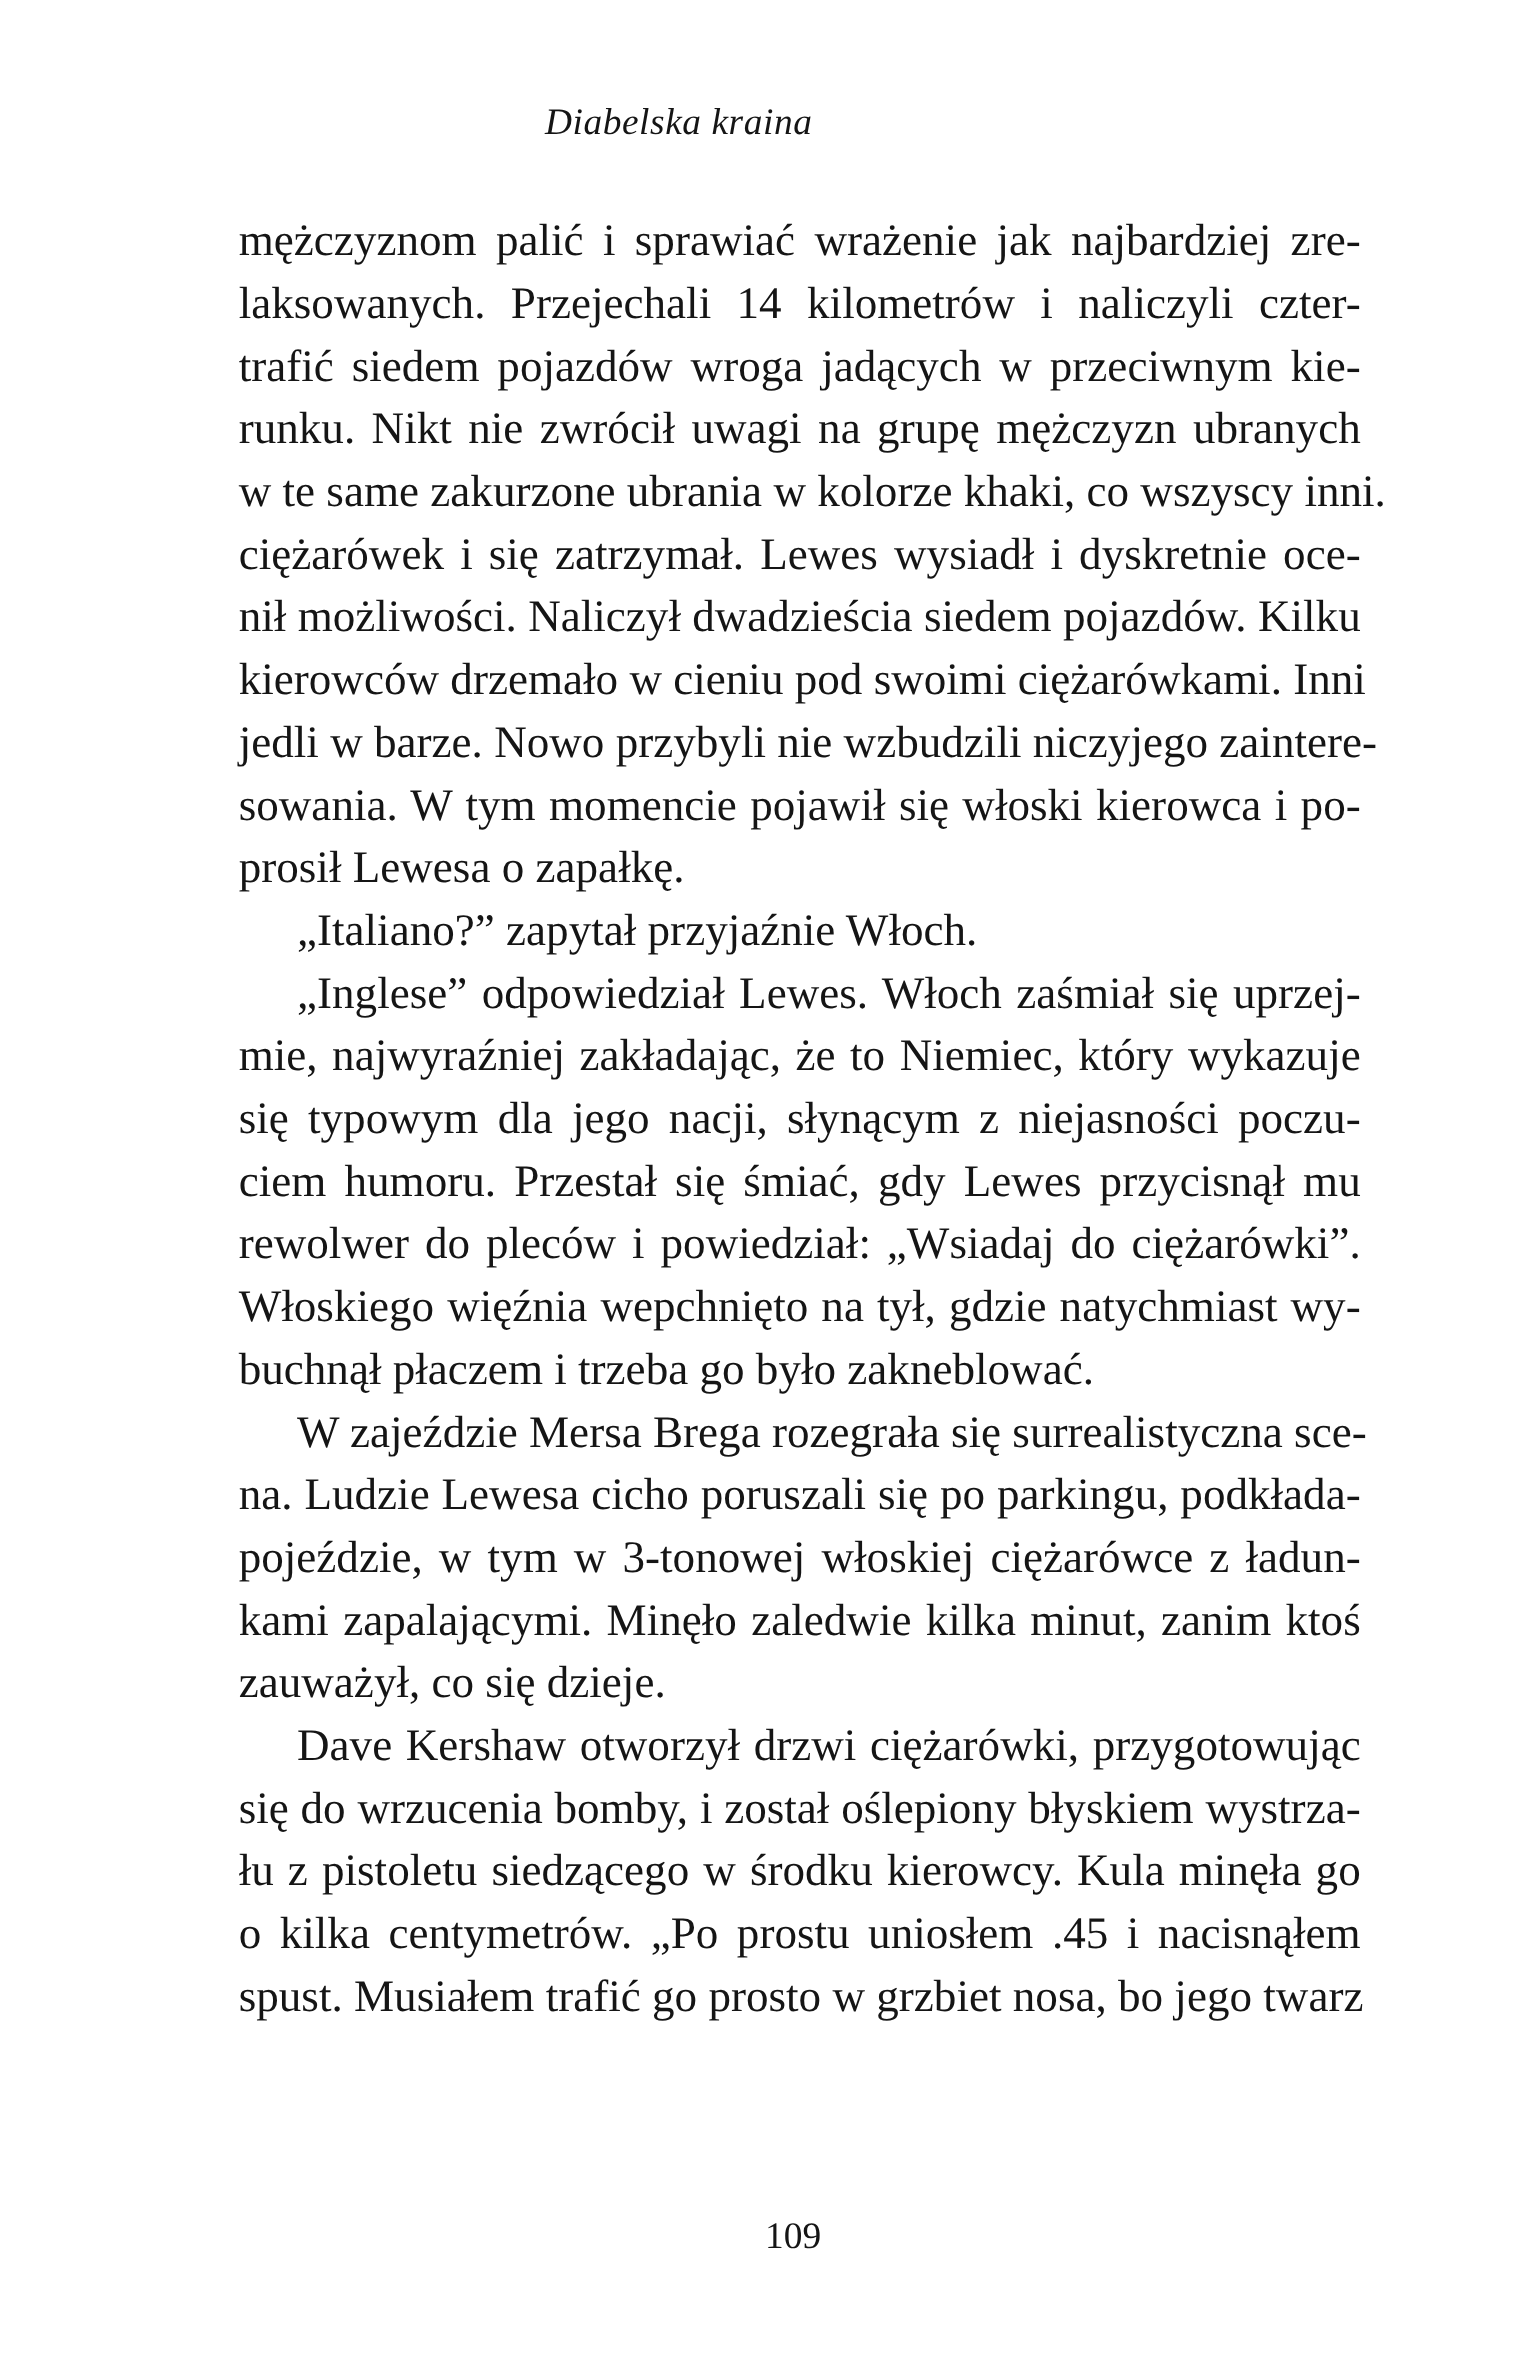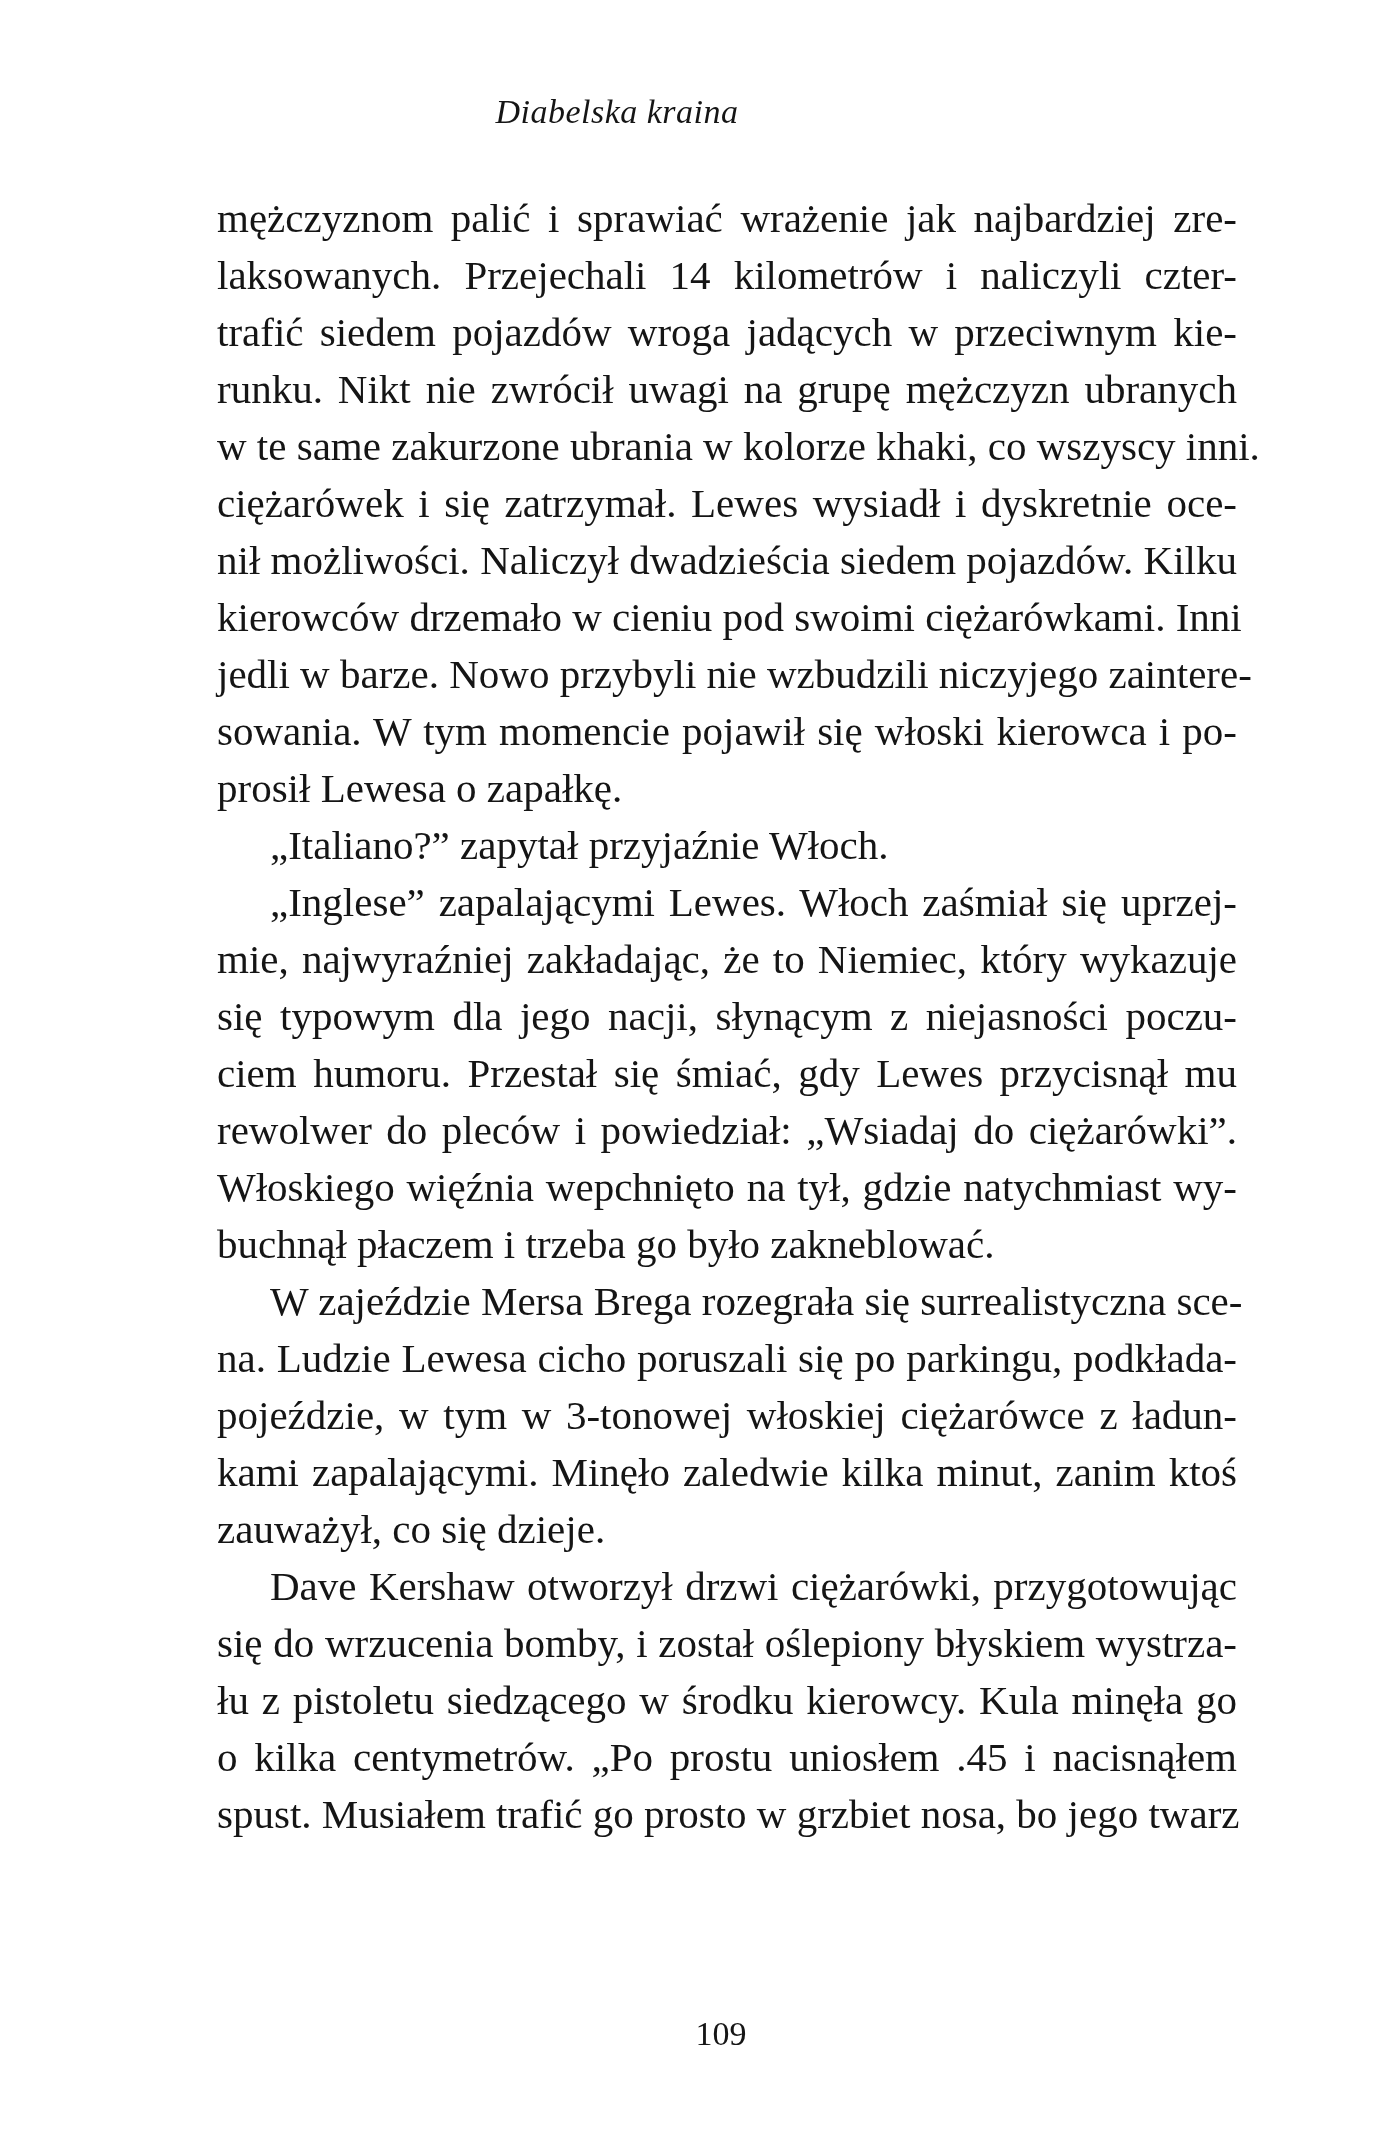--- a/index.html
+++ b/index.html
@@ -81,21 +81,21 @@
       <div class="line">nił możliwości. Naliczył dwadzieścia siedem pojazdów. Kilku</div>
       <div class="line">kierowców drzemało w cieniu pod swoimi ciężarówkami. Inni</div>
       <div class="line">jedli w barze. Nowo przybyli nie wzbudzili niczyjego zaintere-</div>
       <div class="line">sowania. W tym momencie pojawił się włoski kierowca i po-</div>
       <div class="line last">prosił Lewesa o zapałkę.</div>
     </div>
     <div>
       <div class="line indent last">„Italiano?” zapytał przyjaźnie Włoch.</div>
     </div>
     <div>
-      <div class="line indent">„Inglese” zapalającymi Lewes. Włoch zaśmiał się uprzej-</div>
+      <div class="line indent">„Inglese” odpowiedział Lewes. Włoch zaśmiał się uprzej-</div>
       <div class="line">mie, najwyraźniej zakładając, że to Niemiec, który wykazuje</div>
       <div class="line">się typowym dla jego nacji, słynącym z niejasności poczu-</div>
       <div class="line">ciem humoru. Przestał się śmiać, gdy Lewes przycisnął mu</div>
       <div class="line">rewolwer do pleców i powiedział: „Wsiadaj do ciężarówki”.</div>
       <div class="line">Włoskiego więźnia wepchnięto na tył, gdzie natychmiast wy-</div>
       <div class="line last">buchnął płaczem i trzeba go było zakneblować.</div>
     </div>
     <div>
       <div class="line indent">W zajeździe Mersa Brega rozegrała się surrealistyczna sce-</div>
       <div class="line">na. Ludzie Lewesa cicho poruszali się po parkingu, podkłada-</div>

